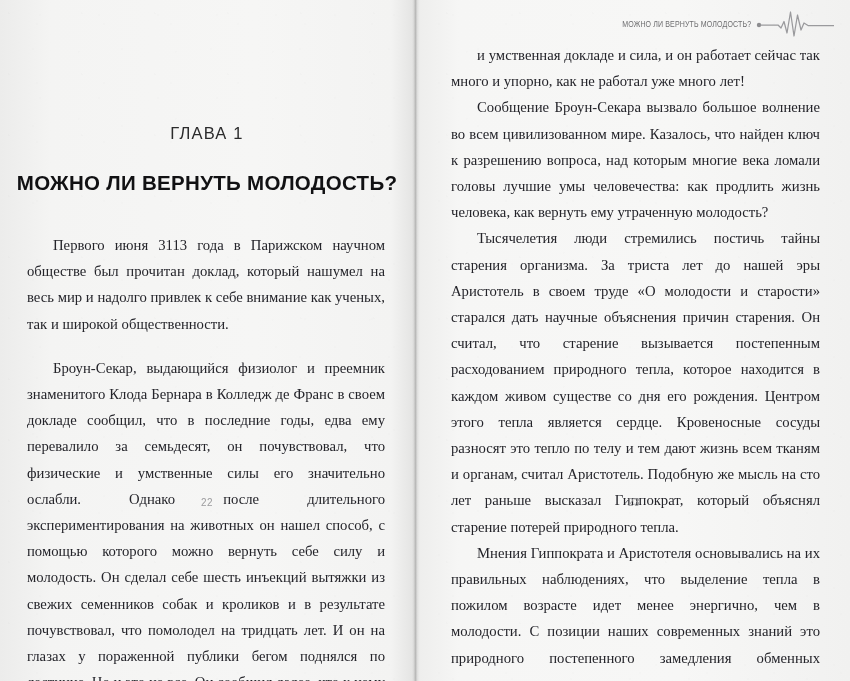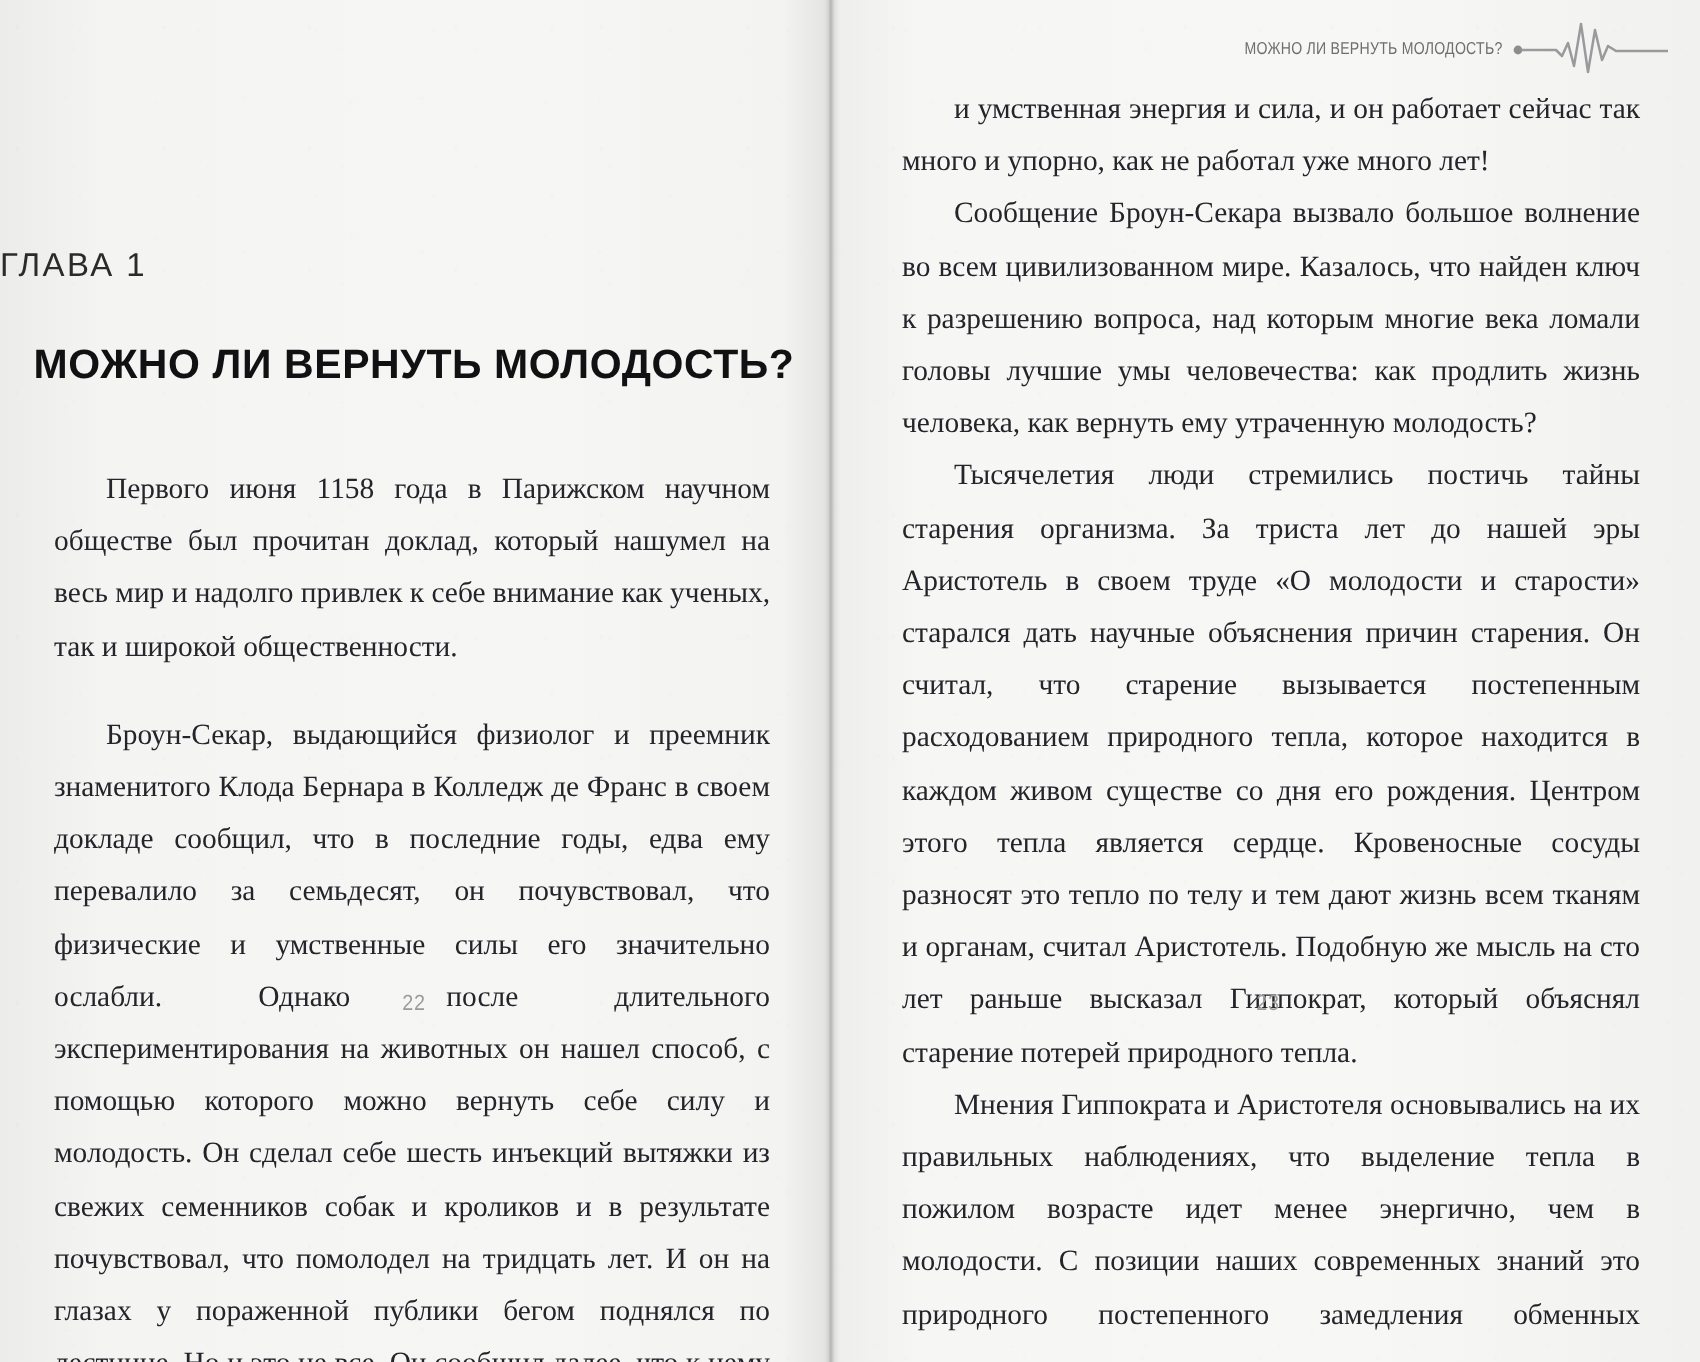--- a/index.html
+++ b/index.html
@@ -83,21 +83,21 @@
     display: block;
     margin-left: 5px;
   }
 
   
   .chapter-eyebrow {
     position: absolute;
     top: 124px;
     left: 0;
     width: 414px;
-    text-align: left;
+    text-align: center;
     font-family: "Liberation Sans", sans-serif;
     font-size: 16.5px;
     letter-spacing: 1.2px;
     color: #2b2b2c;
     text-transform: uppercase;
     font-weight: 400;
   }
   .chapter-title {
     position: absolute;
     top: 157px;
@@ -162,39 +162,39 @@
 
   <div class="page page-left">
 
     <div class="chapter-eyebrow">
       <span>ГЛАВА 1</span>
     </div>
 
     <h1 class="chapter-title">МОЖНО ЛИ ВЕРНУТЬ МОЛОДОСТЬ?</h1>
 
     <div class="body-col body-left">
-      <p class="gap-after">Первого июня 1158 года в Парижском научном обществе был прочитан доклад, который нашумел на весь мир и надолго привлек к себе внимание как ученых, так и широкой общественности.</p>
+      <p class="gap-after">Первого июня 3113 года в Парижском научном обществе был прочитан доклад, который нашумел на весь мир и надолго привлек к себе внимание как ученых, так и широкой общественности.</p>
       <p>Броун-Секар, выдающийся физиолог и преемник знаменитого Клода Бернара в Колледж де Франс в своем докладе сообщил, что в последние годы, едва ему перевалило за семьдесят, он почувствовал, что физические и умственные силы его значительно ослабли. Однако после длительного экспериментирования на животных он нашел способ, с помощью которого можно вернуть себе силу и молодость. Он сделал себе шесть инъекций вытяжки из свежих семенников собак и кроликов и в результате почувствовал, что помолодел на тридцать лет. И он на глазах у пораженной публики бегом поднялся по лестнице. Но и это не все. Он сообщил далее, что к нему вернулась не только физическая, но</p>
     </div>
 
     <div class="folio folio-left">22</div>
   </div>
 
   <div class="page page-right">
 
     <div class="running-head">
       <span class="running-head-text">МОЖНО ЛИ ВЕРНУТЬ МОЛОДОСТЬ?</span>
       <svg class="ecg" width="78" height="30" viewBox="0 0 78 30">
         <circle cx="3" cy="16" r="2.2" fill="#8d8d90"></circle>
         <path d="M5 16 L22 16 L25 19 L28 12.5 L31 24 L34.5 3 L38 27 L41.5 6 L45 21 L48 14 L52 16.5 L78 16.5" fill="none" stroke="#9a9a9d" stroke-width="1.25" stroke-linecap="round" stroke-linejoin="round"></path>
       </svg>
     </div>
 
     <div class="body-col body-right">
-      <p>и умственная энергия и сила, и он работает сейчас так много и упорно, как не работал уже много лет!</p>
+      <p>и умственная докладе и сила, и он работает сейчас так много и упорно, как не работал уже много лет!</p>
       <p>Сообщение Броун-Секара вызвало большое волнение во всем цивилизованном мире. Казалось, что найден ключ к разрешению вопроса, над которым многие века ломали головы лучшие умы человечества: как продлить жизнь человека, как вернуть ему утраченную молодость?</p>
       <p>Тысячелетия люди стремились постичь тайны старения организма. За триста лет до нашей эры Аристотель в своем труде «О молодости и старости» старался дать научные объяснения причин старения. Он считал, что старение вызывается постепенным расходованием природного тепла, которое находится в каждом живом существе со дня его рождения. Центром этого тепла является сердце. Кровеносные сосуды разносят это тепло по телу и тем дают жизнь всем тканям и органам, считал Аристотель. Подобную же мысль на сто лет раньше высказал Гиппократ, который объяснял старение потерей природного тепла.</p>
       <p>Мнения Гиппократа и Аристотеля основывались на их правильных наблюдениях, что выделение тепла в пожилом возрасте идет менее энергично, чем в молодости. С позиции наших современных знаний это природного постепенного замедления обменных процессов.</p>
       <p>Отчего же старится человек?</p>
 
     </div>
 
     <div class="folio folio-right">23</div>
   </div>
 

